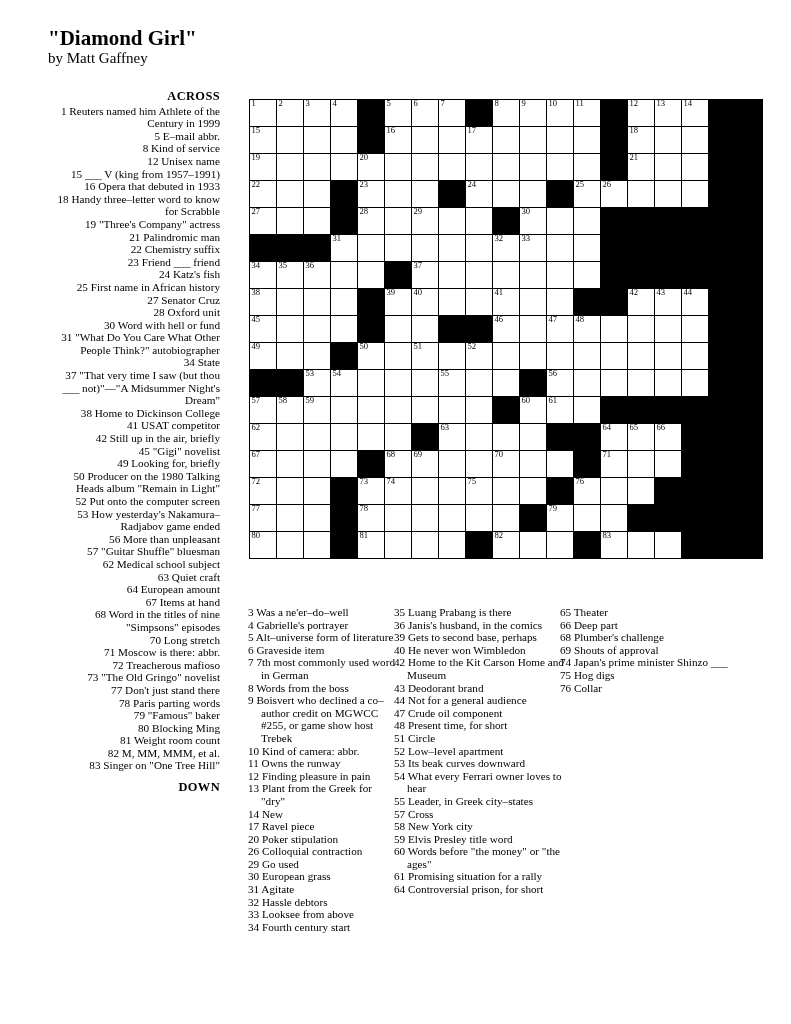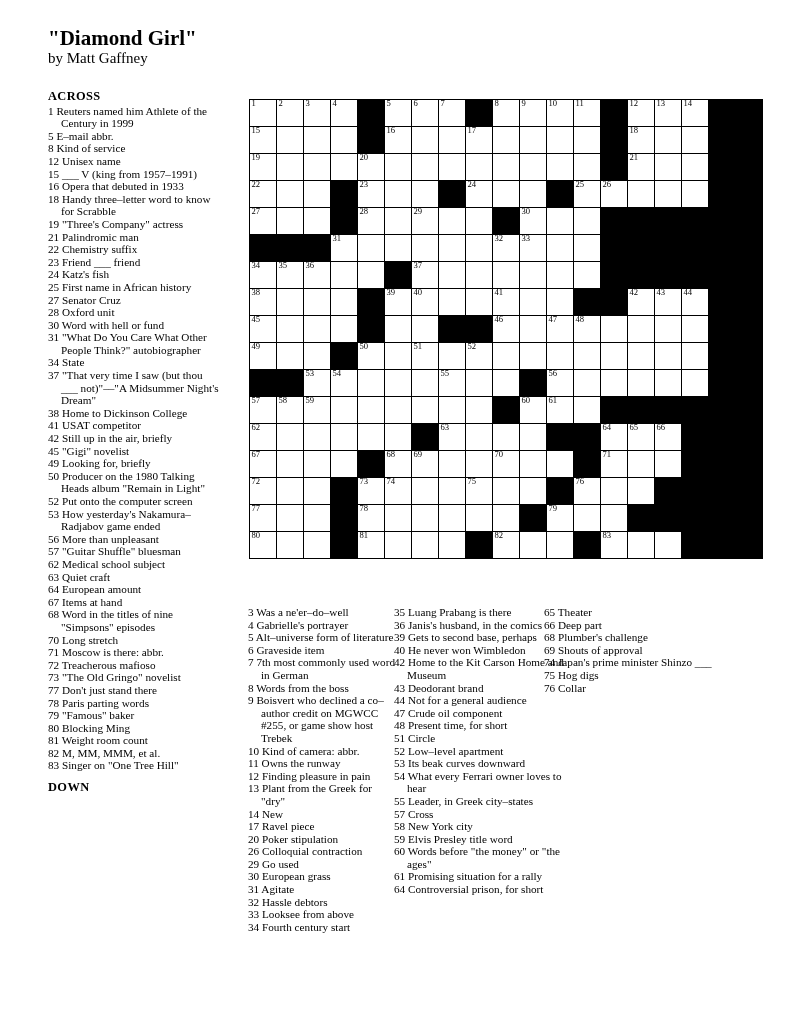--- a/index.html
+++ b/index.html
@@ -3,24 +3,24 @@
 <meta charset="utf-8">
 <style>
   html,body{margin:0;padding:0;background:#fff;}
   body{width:791px;height:1024px;font-family:"Liberation Serif",serif;color:#000;position:relative;overflow:hidden;}
   .page{position:absolute;left:0;top:0;width:791px;height:1024px;}
   .title{position:absolute;left:48px;top:26px;font-size:21px;font-weight:bold;letter-spacing:0px;}
   .byline{position:absolute;left:48px;top:50px;font-size:15px;}
 
   
   .col{position:absolute;font-size:11.2px;line-height:12.6px;}
-  .col1{left:48px;top:90px;width:172px;}
+  .col1{left:48px;top:90px;width:172px;text-align:right;}
   .col2{left:248px;top:606px;width:150px;}
   .col3{left:394px;top:606px;width:172px;}
-  .col4{left:544px;top:606px;width:170px;}
+  .col4{left:560px;top:606px;width:170px;}
 
   .secthead{font-weight:bold;font-size:12.4px;margin:0 0 2px 0;letter-spacing:0.4px;}
   .clue{display:block;padding-left:13px;text-indent:-13px;}
   .clue .n{display:inline;}
   .gap{height:9px;}
 
   
   .grid{position:absolute;left:249px;top:99px;border-collapse:collapse;}
   .grid td{width:26px;height:26px;border:1px solid #000;padding:0;position:relative;background:#fff;}
   .grid td.blk{background:#000;border:1px solid #000;}

